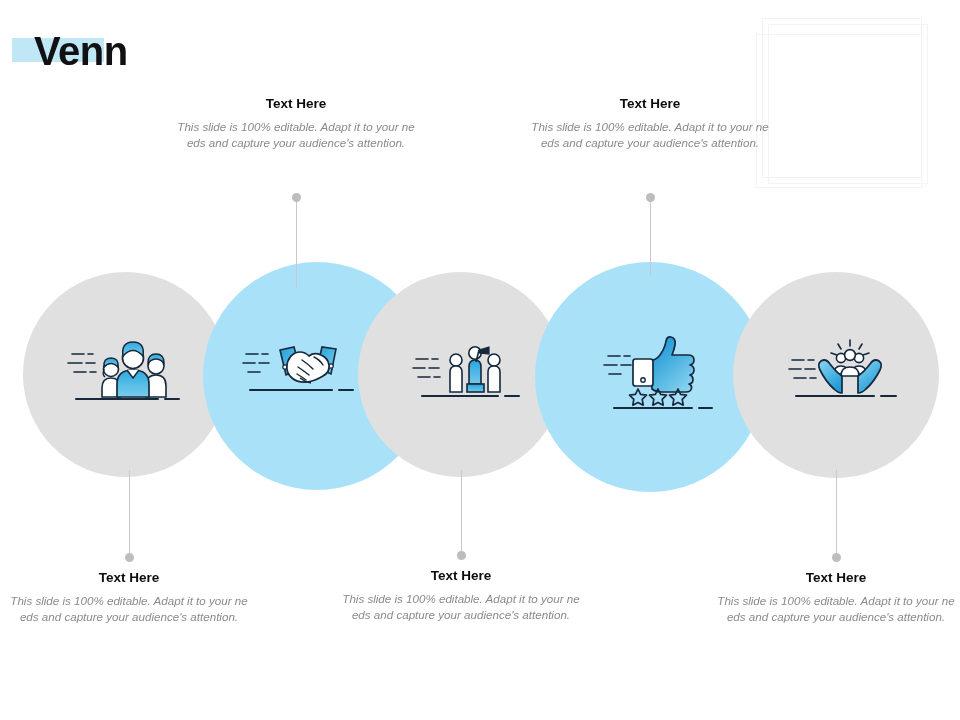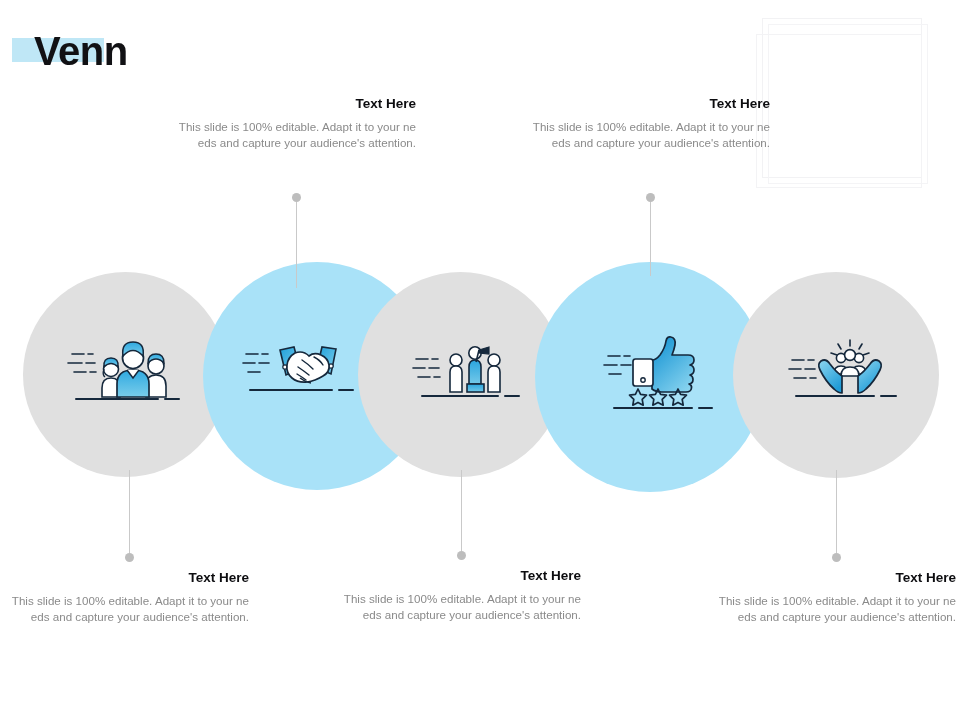--- a/index.html
+++ b/index.html
@@ -30,28 +30,29 @@
   
   .circle{position:absolute;border-radius:50%;}
   .circle.gray{background:#e0e0e0;}
   .circle.blue{background:#a9e2f8;}
 
   
   .conn{position:absolute;width:1px;background:#c9c9c9;}
   .dot{position:absolute;width:9px;height:9px;border-radius:50%;background:#bdbdbd;}
 
   
-  .tblock{position:absolute;text-align:right;}
+  .tblock{position:absolute;text-align:center;}
   .thead{
     font-size:13.5px;font-weight:bold;color:#0d0d10;
     margin:0 0 7px 0;line-height:16px;
   }
   .tbody{
     font-size:11.6px;color:#8a8a8a;line-height:15.5px;margin:0;
     font-weight:normal;
+    font-style:italic;
   }
 
   
   .icon-wrap{position:absolute;}
   .icon-wrap svg{display:block;}
 </style>
 </head>
 <body>
 
 <div id="slide">

